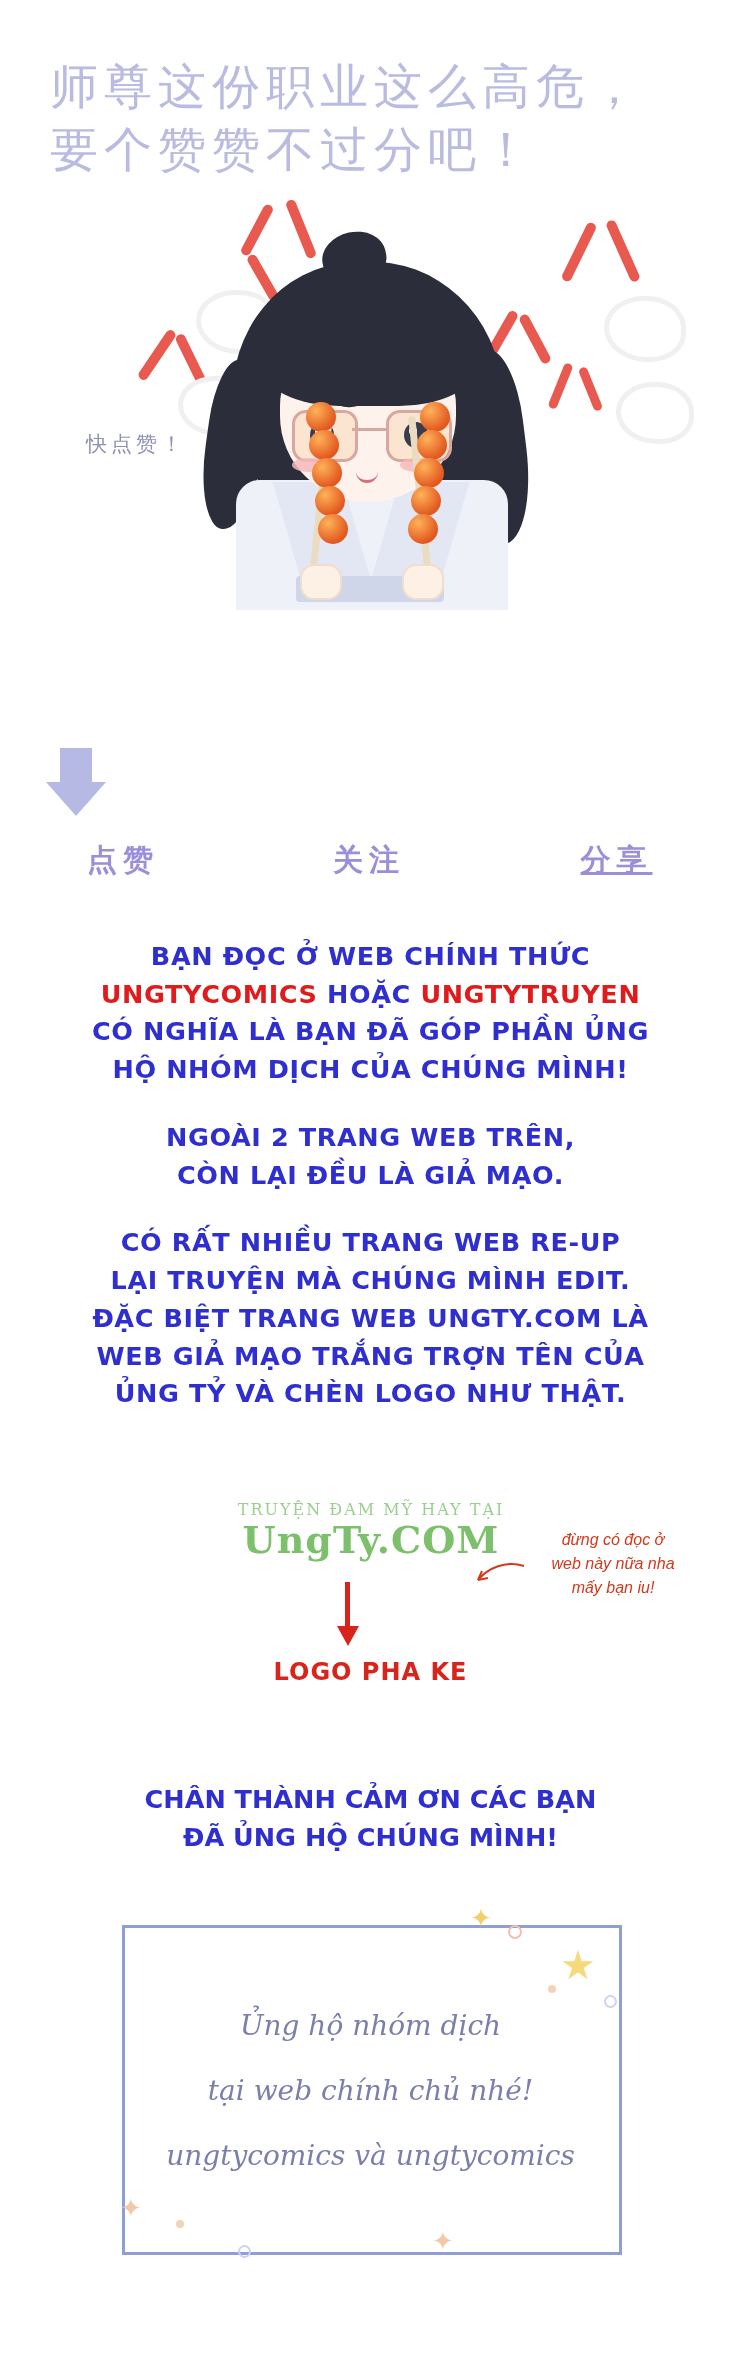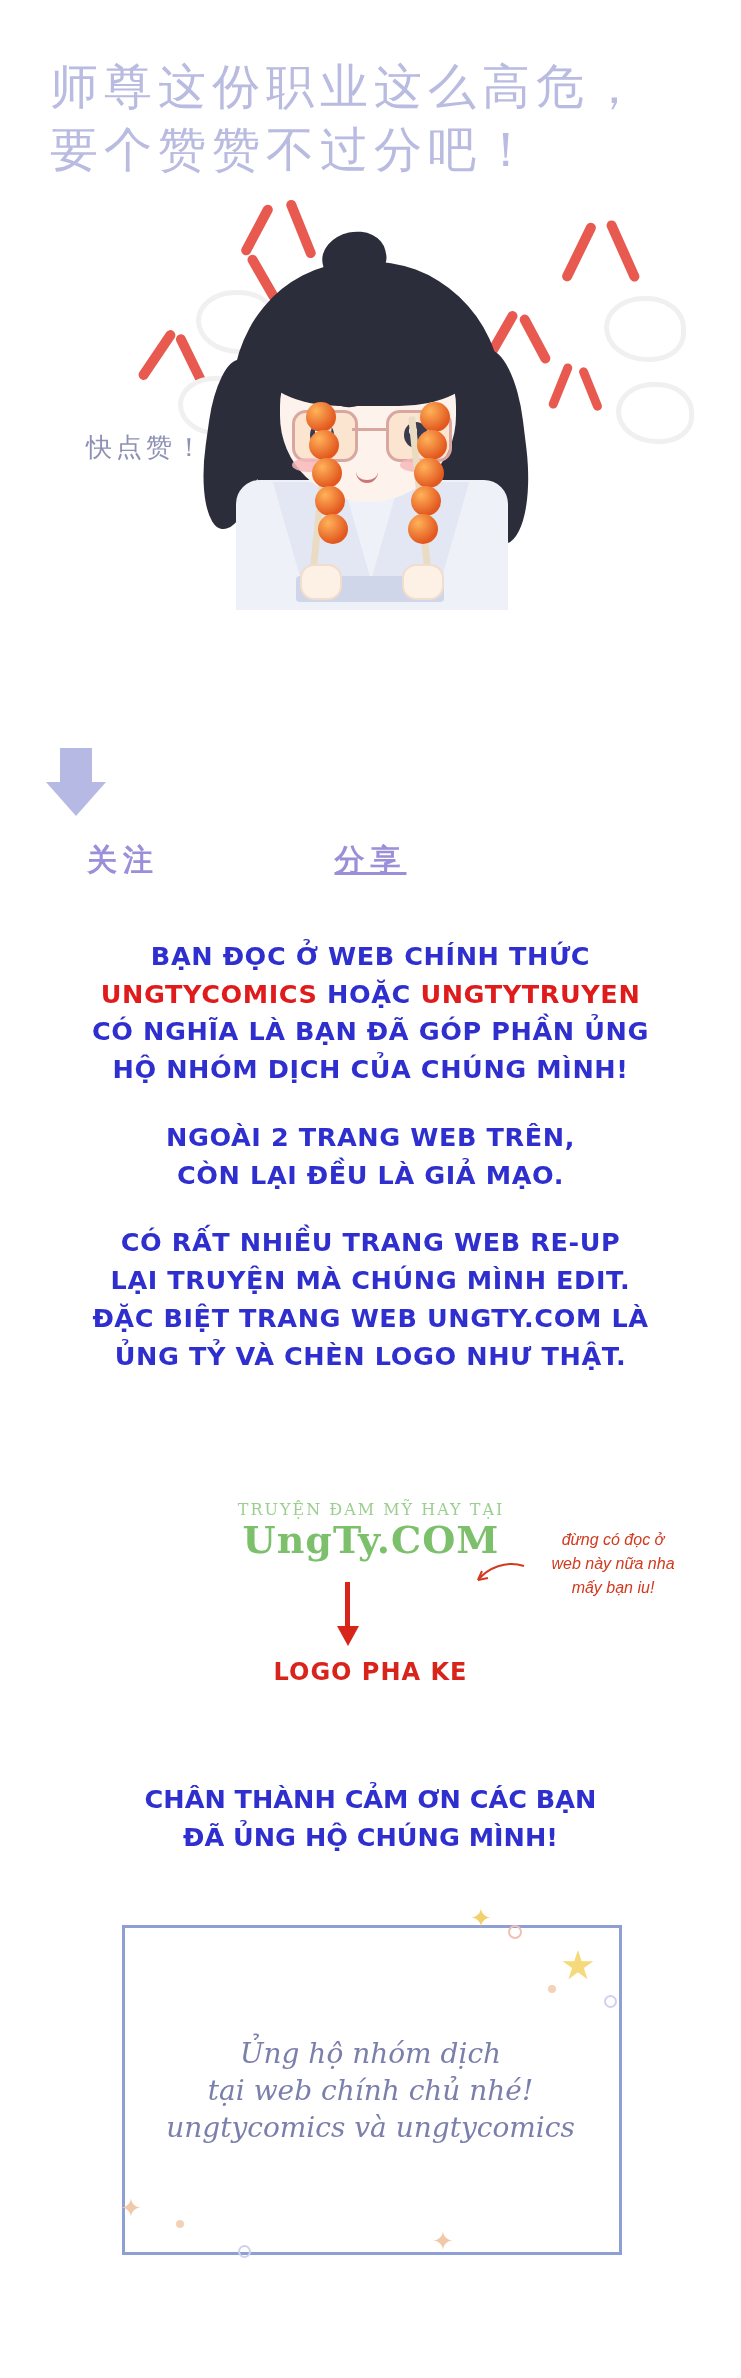--- a/index.html
+++ b/index.html
@@ -257,21 +257,21 @@
   }
   .hand.left { left: 300px; top: 384px; }
   .hand.right { left: 402px; top: 384px; }
 
   .cn-small {
     position: absolute;
     left: 86px;
     top: 430px;
     color: #8e90b5;
     font-family: "DejaVu Sans", sans-serif;
-    font-size: 26px;
+    font-size: 21px;
     letter-spacing: 4px;
   }
 
   
   .down-arrow {
     position: absolute;
     left: 46px;
     top: 748px;
     width: 60px;
     height: 68px;
@@ -440,21 +440,21 @@
   .card-inner {
     position: absolute;
     left: 0;
     top: 1925px;
     width: 741px;
     height: 330px;
     display: flex;
     flex-direction: column;
     align-items: center;
     justify-content: center;
-    gap: 4px;
+    gap: 32px;
     color: #7b7fab;
     font-family: "DejaVu Serif", serif;
     font-size: 28px;
     font-style: italic;
     text-align: center;
   }
   .sparkle {
     position: absolute;
     color: #f2d06b;
     font-size: 26px;
@@ -535,36 +535,38 @@
   </div>
 
   <div class="cn-small">快点赞！</div>
 
   <div class="down-arrow">
     <div class="shaft"></div>
     <div class="head"></div>
   </div>
 
   <div class="actions">
+    <div class="act a1">点赞</div>
     <div class="act a2">关注</div>
     <div class="act a3">分享</div>
   </div>
 
   <div class="notice">
     <p>BẠN ĐỌC Ở WEB CHÍNH THỨC</p>
     <p><span class="hl"><span class="hl">UNGTYCOMICS</span></span><span> HOẶC </span><span class="hl">UNGTYTRUYEN</span></p>
     <p>CÓ NGHĨA LÀ BẠN ĐÃ GÓP PHẦN ỦNG</p>
     <p>HỘ NHÓM DỊCH CỦA CHÚNG MÌNH!</p>
     <div class="gap"></div>
     <p>NGOÀI 2 TRANG WEB TRÊN,</p>
     <p>CÒN LẠI ĐỀU LÀ GIẢ MẠO.</p>
     <div class="gap"></div>
     <p>CÓ RẤT NHIỀU TRANG WEB RE-UP</p>
     <p>LẠI TRUYỆN MÀ CHÚNG MÌNH EDIT.</p>
     <p>ĐẶC BIỆT TRANG WEB UNGTY.COM LÀ</p>
+    <p>WEB GIẢ MẠO TRẮNG TRỢN TÊN CỦA</p>
     <p>ỦNG TỶ VÀ CHÈN LOGO NHƯ THẬT.</p>
   </div>
 
   <div class="logo-wrap">
     <div class="logo-top">TRUYỆN ĐAM MỸ HAY TẠI</div>
     <div class="logo-main">UngTy.COM</div>
   </div>
 
   <svg class="note-arrow" viewBox="0 0 56 30">
     <path d="M54 6 C36 0 18 8 8 20" stroke="#d23a1f" stroke-width="2" fill="none"></path>

